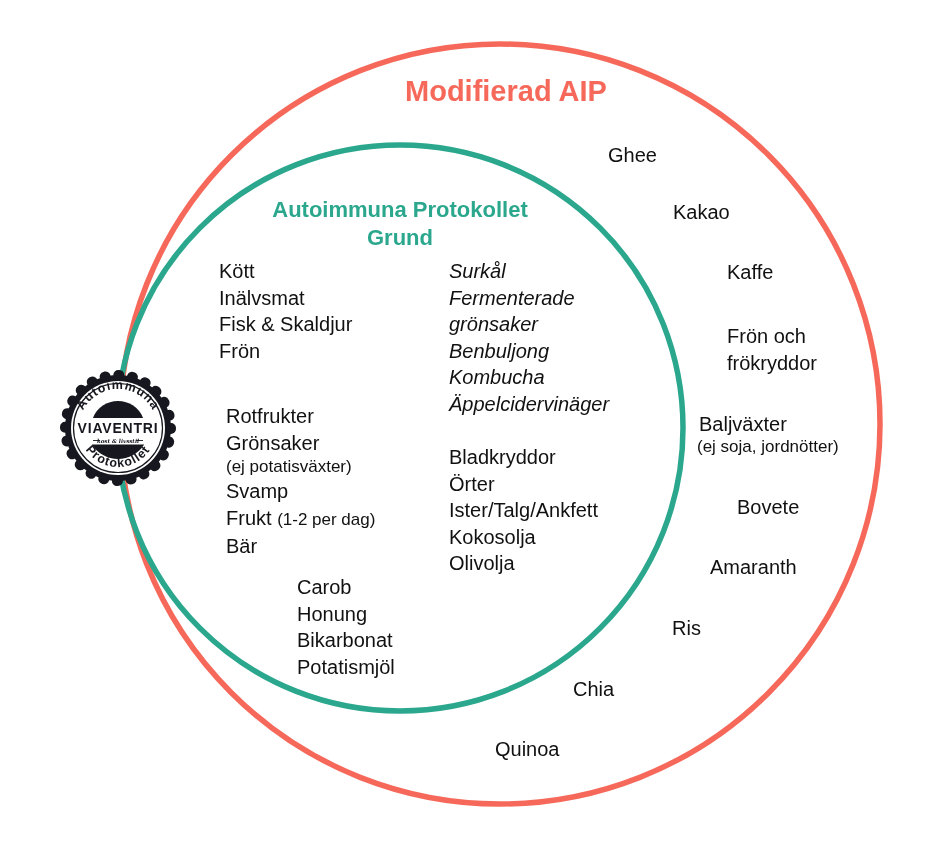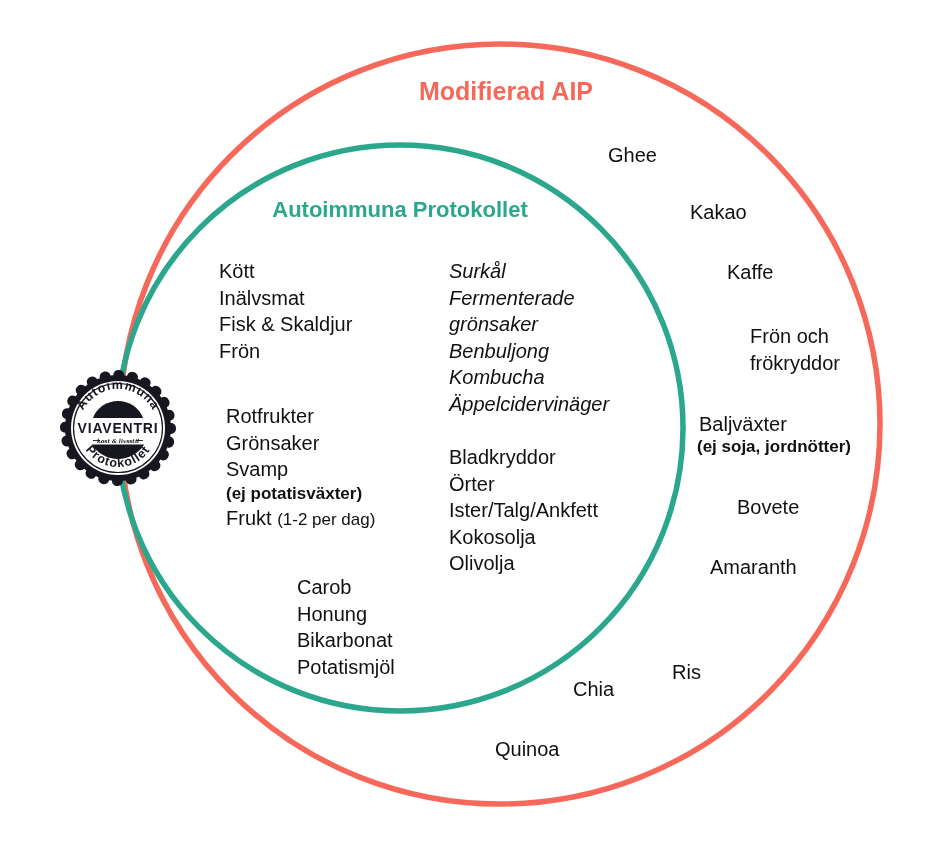--- a/index.html
+++ b/index.html
@@ -15,26 +15,26 @@
   .canvas svg { position: absolute; left: 0; top: 0; }
 
   
   .circle-outer { fill: none; stroke: var(--outer, #f6695a); stroke-width: 5.5; }
   .circle-inner { fill: none; stroke: var(--inner, #2aa78d); stroke-width: 5.5; }
 
   
   .txt { position: absolute; font-size: 20px; line-height: 26.5px; white-space: pre-line; }
   .list { position: absolute; font-size: 20px; line-height: 26.5px; }
   .list .li { white-space: nowrap; }
-  .note-line { font-size: 17px; line-height: 22px; font-weight: bold; }
+  .note-line { font-size: 17px; line-height: 22px; }
   .note { font-size: 17px; }
 
   .outer-title {
     position: absolute; left: 356px; top: 78px; width: 300px;
-    text-align: center; font-size: 25px; font-weight: bold;
+    text-align: center; font-size: 29px; font-weight: bold;
     color: var(--outer, #f6695a); line-height: 26px;
   }
   .inner-title {
     position: absolute; left: 250px; top: 196px; width: 300px;
     text-align: center; font-size: 22px; font-weight: bold;
     color: var(--inner, #2aa78d); line-height: 28px;
   }
 
   
   .badge-fill { fill: var(--badge, #17171f); }
@@ -82,35 +82,37 @@
       <text class="badge-text badge-name" x="118" y="433">VIAVENTRI</text>
       <line class="tag-dash" x1="93" y1="440.5" x2="100" y2="440.5"></line>
       <line class="tag-dash" x1="136" y1="440.5" x2="143" y2="440.5"></line>
       <text class="badge-text badge-tagline" x="118" y="442.5">kost &amp; livsstil</text>
     </g>
   </svg>
 
   <div class="outer-title">Modifierad AIP</div>
   <div class="inner-title">
     <div>Autoimmuna Protokollet</div>
+    <div>Grund</div>
   </div>
 
   <div class="list" style="left:219px; top:258px;">
     <div class="li">Kött</div>
     <div class="li">Inälvsmat</div>
     <div class="li">Fisk &amp; Skaldjur</div>
     <div class="li">Frön</div>
   </div>
 
   <div class="list" style="left:226px; top:403px;">
     <div class="li">Rotfrukter</div>
     <div class="li">Grönsaker</div>
+    <div class="li note-line">(ej potatisväxter)</div>
     <div class="li">Svamp</div>
-    <div class="li note-line">(ej potatisväxter)</div>
     <div class="li"><span>Frukt</span> <span class="note">(1-2 per dag)</span></div>
+    <div class="li">Bär</div>
   </div>
 
   <div class="list" style="left:449px; top:258px;font-style:italic;">
     <div class="li">Surkål</div>
     <div class="li">Fermenterade</div>
     <div class="li">grönsaker</div>
     <div class="li">Benbuljong</div>
     <div class="li">Kombucha</div>
     <div class="li">Äppelcidervinäger</div>
   </div>
@@ -124,25 +126,25 @@
   </div>
 
   <div class="list" style="left:297px; top:574px;">
     <div class="li">Carob</div>
     <div class="li">Honung</div>
     <div class="li">Bikarbonat</div>
     <div class="li">Potatismjöl</div>
   </div>
 
   <div class="txt" style="left:608px; top:142px;">Ghee</div>
-  <div class="txt" style="left:690px; top:199px;">Kakao</div>
+  <div class="txt" style="left:673px; top:199px;">Kakao</div>
   <div class="txt" style="left:727px; top:259px;">Kaffe</div>
-  <div class="txt" style="left:727px; top:323px;margin-left:23px;">Frön och
+  <div class="txt" style="left:727px; top:323px;">Frön och
 frökryddor</div>
   <div class="txt" style="left:699px; top:411px;">Baljväxter</div>
   <div class="txt note-line" style="left:697px; top:436px;">(ej soja, jordnötter)</div>
   <div class="txt" style="left:737px; top:494px;">Bovete</div>
   <div class="txt" style="left:710px; top:554px;">Amaranth</div>
-  <div class="txt" style="left:672px; top:615px;margin-top:44px;">Ris</div>
+  <div class="txt" style="left:672px; top:615px;">Ris</div>
   <div class="txt" style="left:573px; top:676px;">Chia</div>
   <div class="txt" style="left:495px; top:736px;">Quinoa</div>
 
 </div>
 
 </body></html>

